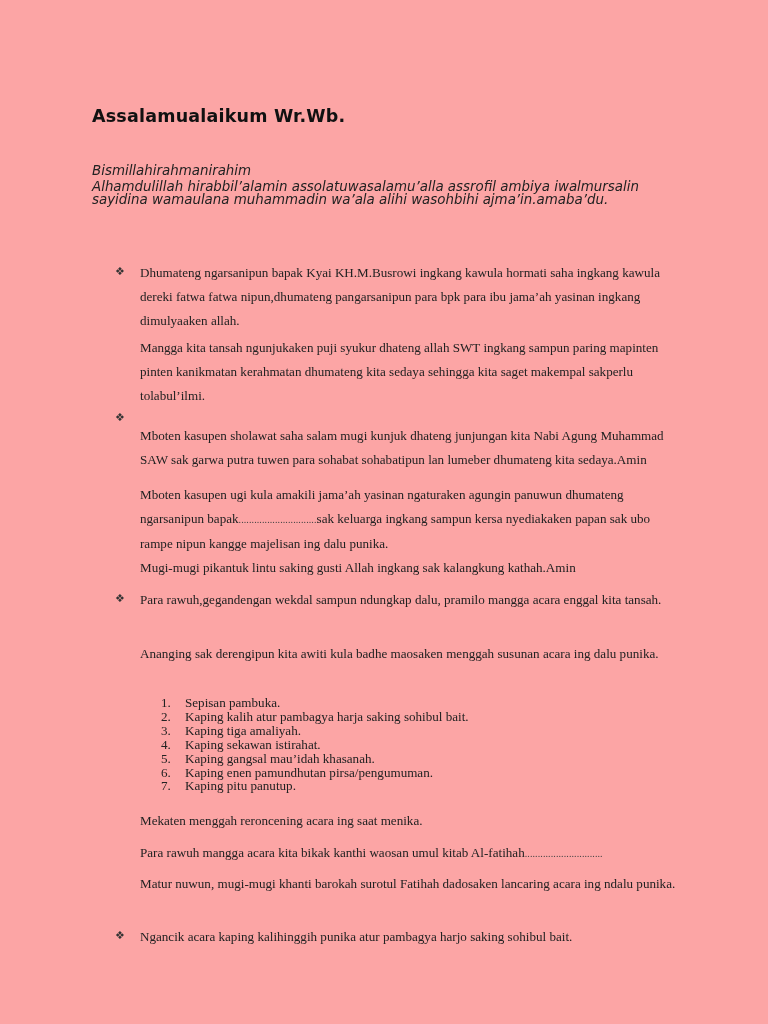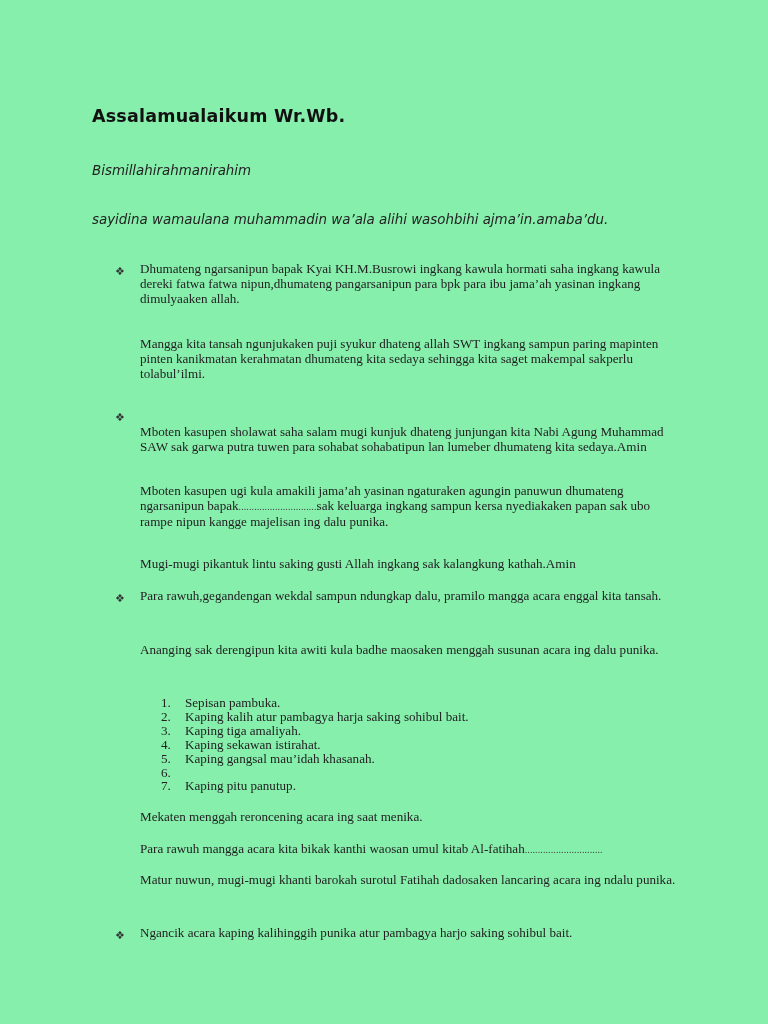--- a/index.html
+++ b/index.html
@@ -12,21 +12,21 @@
       height: 1024px;
       position: relative;
       overflow: hidden;
       color: #111111;
     }
     .page {
       position: absolute;
       left: 0; top: 0;
       width: 768px;
       height: 1024px;
-      background: #86efac;
+      background: #fca5a5;
     }
     .title {
       position: absolute;
       left: 92px;
       top: 106px;
       font-family: "DejaVu Sans", sans-serif;
       font-weight: bold;
       font-size: 17.5px;
       letter-spacing: 0.2px;
       color: #111;
@@ -45,21 +45,21 @@
     .body-text {
       font-family: "Liberation Serif", serif;
       font-size: 13.1px;
       color: #222;
     }
     .para {
       position: absolute;
       left: 140px;
       width: 545px;
       margin: 0;
-      line-height: 15px;
+      line-height: 24px;
     }
     .bullet {
       position: absolute;
       left: 115px;
       font-size: 11px;
       color: #333;
       font-family: "DejaVu Sans", sans-serif;
     }
     .numlist {
       position: absolute;
@@ -85,21 +85,22 @@
     }
   </style>
 </head>
 <body>
 
 <div class="page">
 
   <h1 class="title">Assalamualaikum Wr.Wb.</h1>
 
   <p class="italic-line" style="top:163px;">Bismillahirahmanirahim</p>
-  <p class="italic-line" style="top:212px;">sayidina wamaulana muhammadin wa’ala alihi wasohbihi ajma’in.amaba’du.</p>
+  <p class="italic-line" style="top:179px;">Alhamdulillah hirabbil’alamin assolatuwasalamu’alla assrofil ambiya iwalmursalin</p>
+  <p class="italic-line" style="top:192px;">sayidina wamaulana muhammadin wa’ala alihi wasohbihi ajma’in.amaba’du.</p>
 
   <div class="body-text">
 
     <span class="bullet" style="top:265px;">❖</span>
     <p class="para" style="top:261px;">Dhumateng ngarsanipun bapak Kyai KH.M.Busrowi ingkang kawula hormati saha ingkang kawula dereki fatwa fatwa nipun,dhumateng pangarsanipun para bpk para ibu jama’ah yasinan ingkang dimulyaaken allah.</p>
     <p class="para" style="top:336px;">Mangga kita tansah ngunjukaken puji syukur dhateng allah SWT ingkang sampun paring mapinten pinten kanikmatan kerahmatan dhumateng kita sedaya sehingga kita saget makempal sakperlu tolabul’ilmi.</p>
 
     <span class="bullet" style="top:411px;">❖</span>
     <p class="para" style="top:424px;">Mboten kasupen sholawat saha salam mugi kunjuk dhateng junjungan kita Nabi Agung Muhammad SAW sak garwa putra tuwen para sohabat sohabatipun lan lumeber dhumateng kita sedaya.Amin</p>
     <p class="para" style="top:483px;"><span>Mboten kasupen ugi kula amakili jama’ah yasinan ngaturaken agungin panuwun dhumateng ngarsanipun bapak</span><span class="dots">..............................</span><span>sak keluarga ingkang sampun kersa nyediakaken papan sak ubo rampe nipun kangge majelisan ing dalu punika.</span></p>
@@ -125,20 +126,21 @@
       <li>
           <span class="num">4.</span>
           <span>Kaping sekawan istirahat.</span>
         </li>
       <li>
           <span class="num">5.</span>
           <span>Kaping gangsal mau’idah khasanah.</span>
         </li>
       <li>
           <span class="num">6.</span>
+          <span>Kaping enen pamundhutan pirsa/pengumuman.</span>
         </li>
       <li>
           <span class="num">7.</span>
           <span>Kaping pitu panutup.</span>
         </li>
     </ol>
 
     <p class="para" style="top:809px;">Mekaten menggah reroncening acara ing saat menika.</p>
     <p class="para" style="top:841px;"><span>Para rawuh mangga acara kita bikak kanthi waosan umul kitab Al-fatihah</span><span class="dots">..............................</span></p>
     <p class="para" style="top:872px;">Matur nuwun, mugi-mugi khanti barokah surotul Fatihah dadosaken lancaring acara ing ndalu punika.</p>

